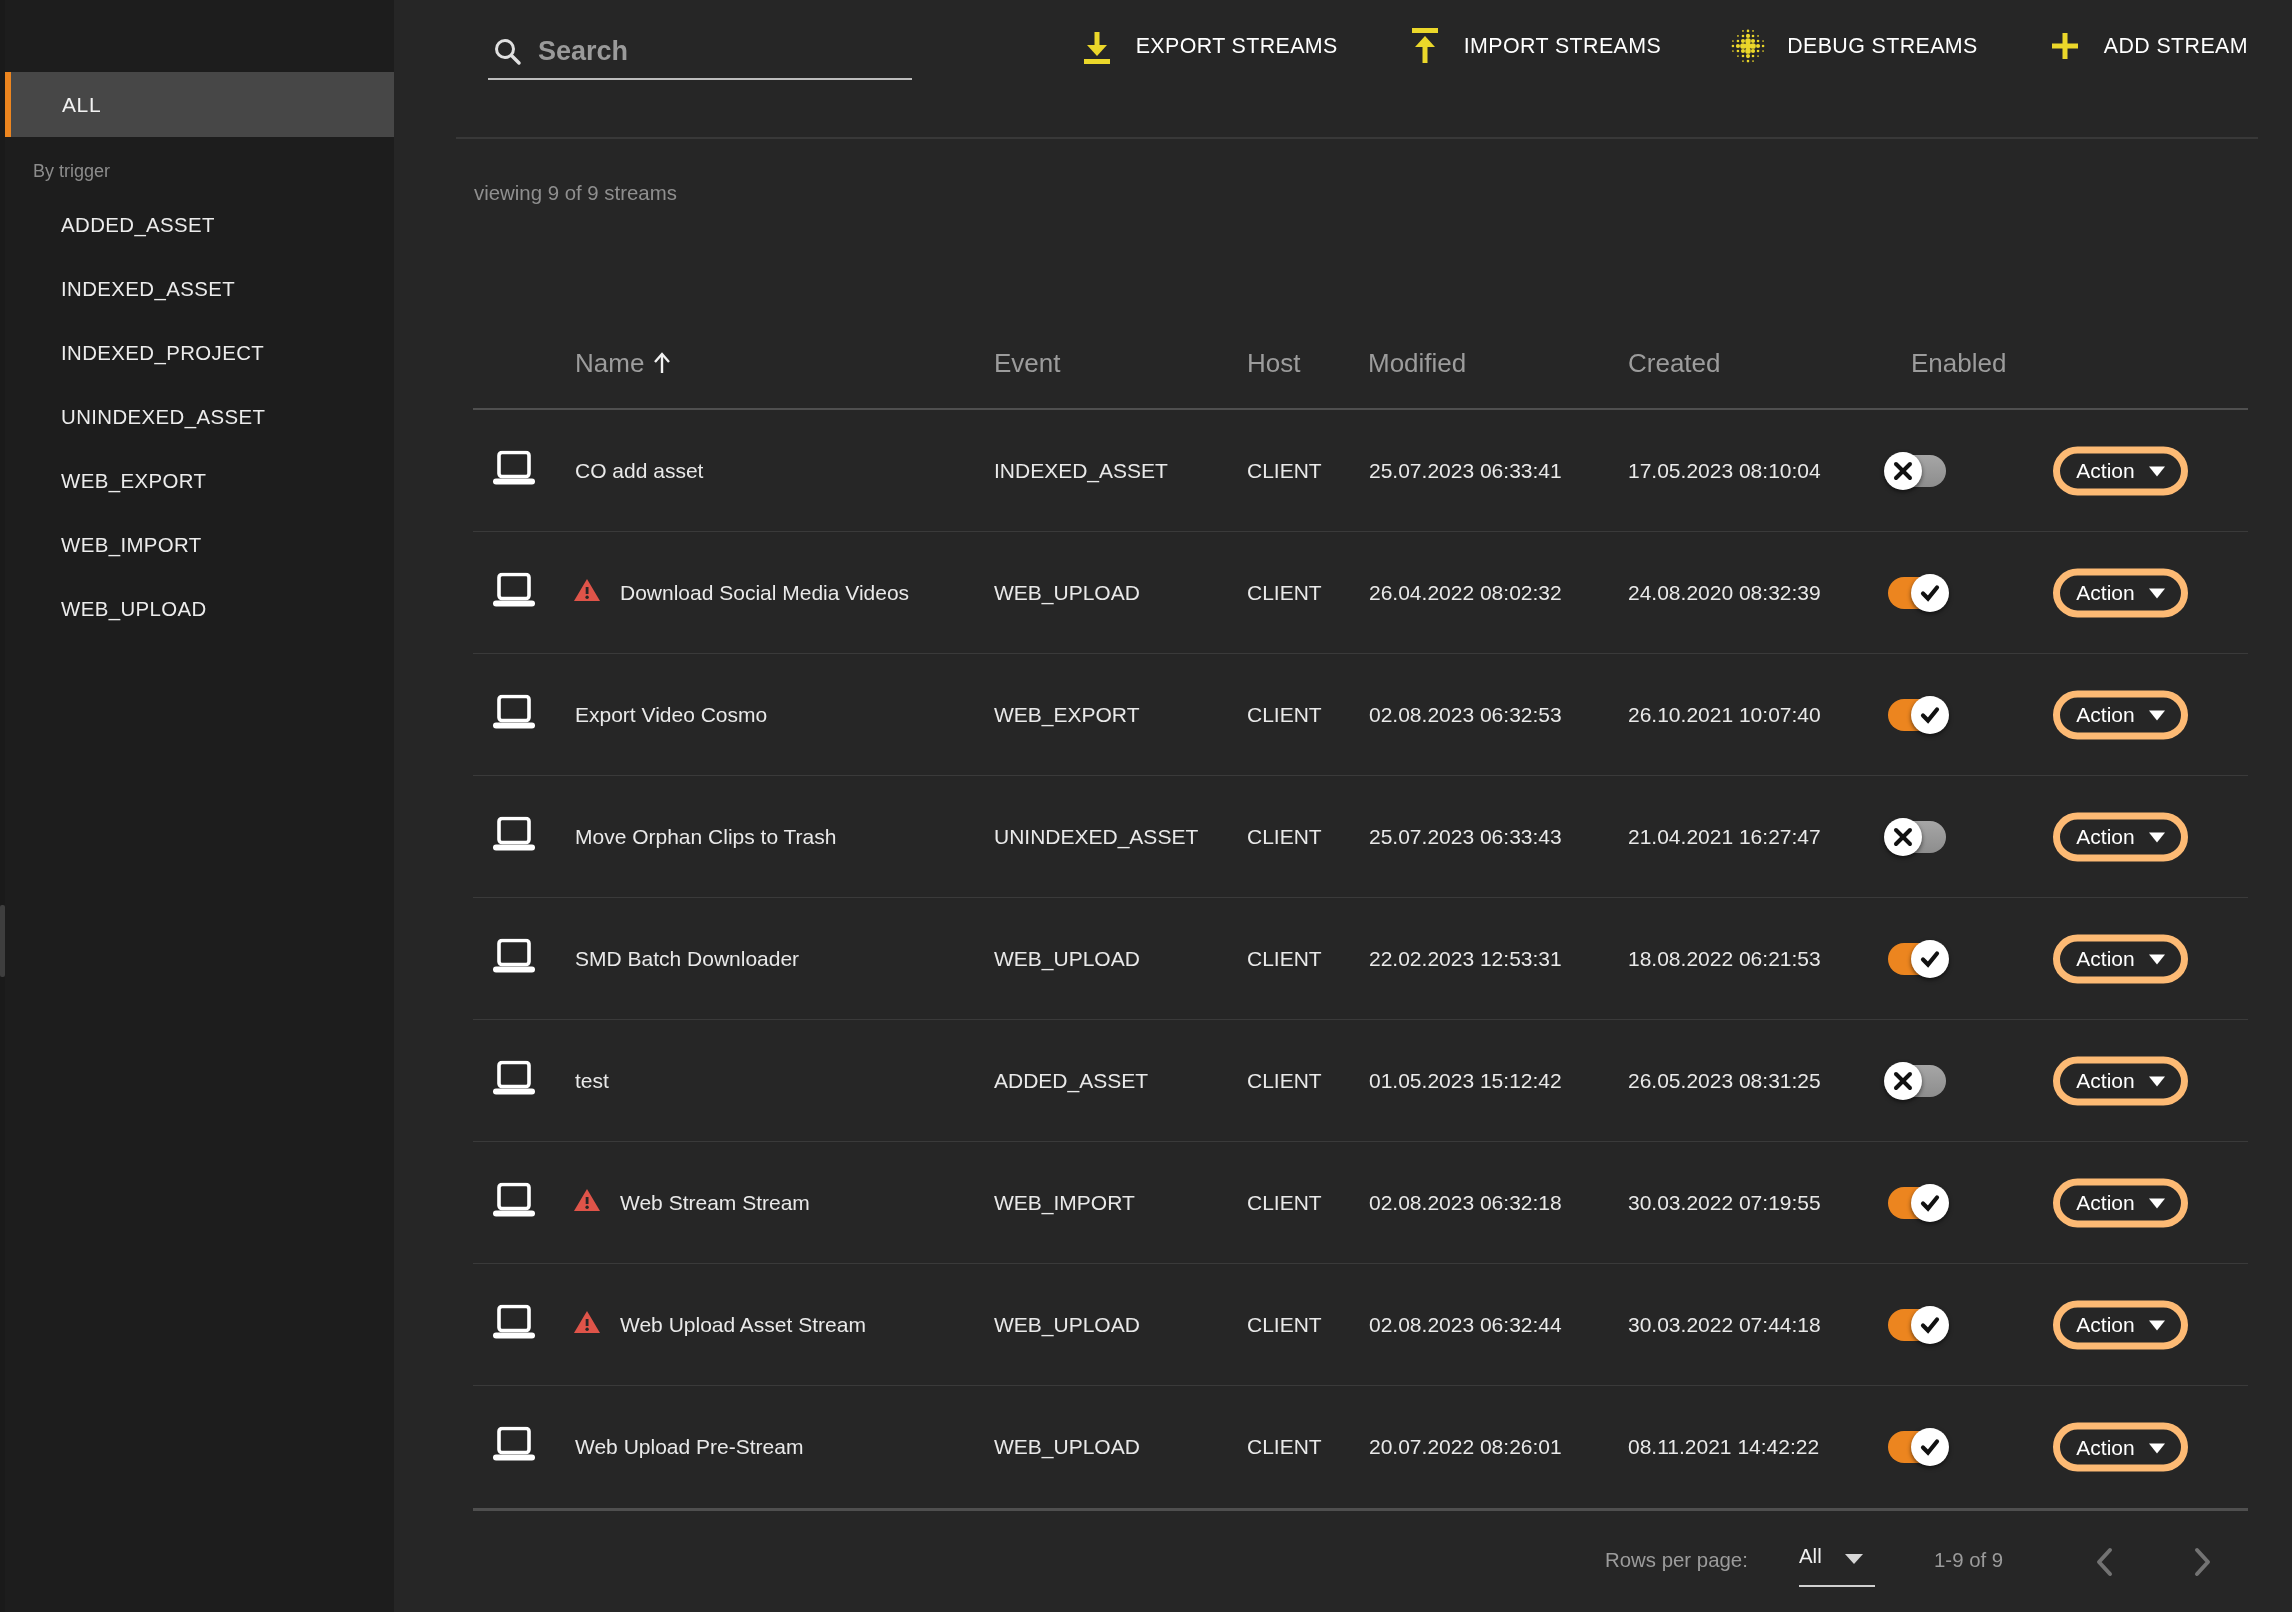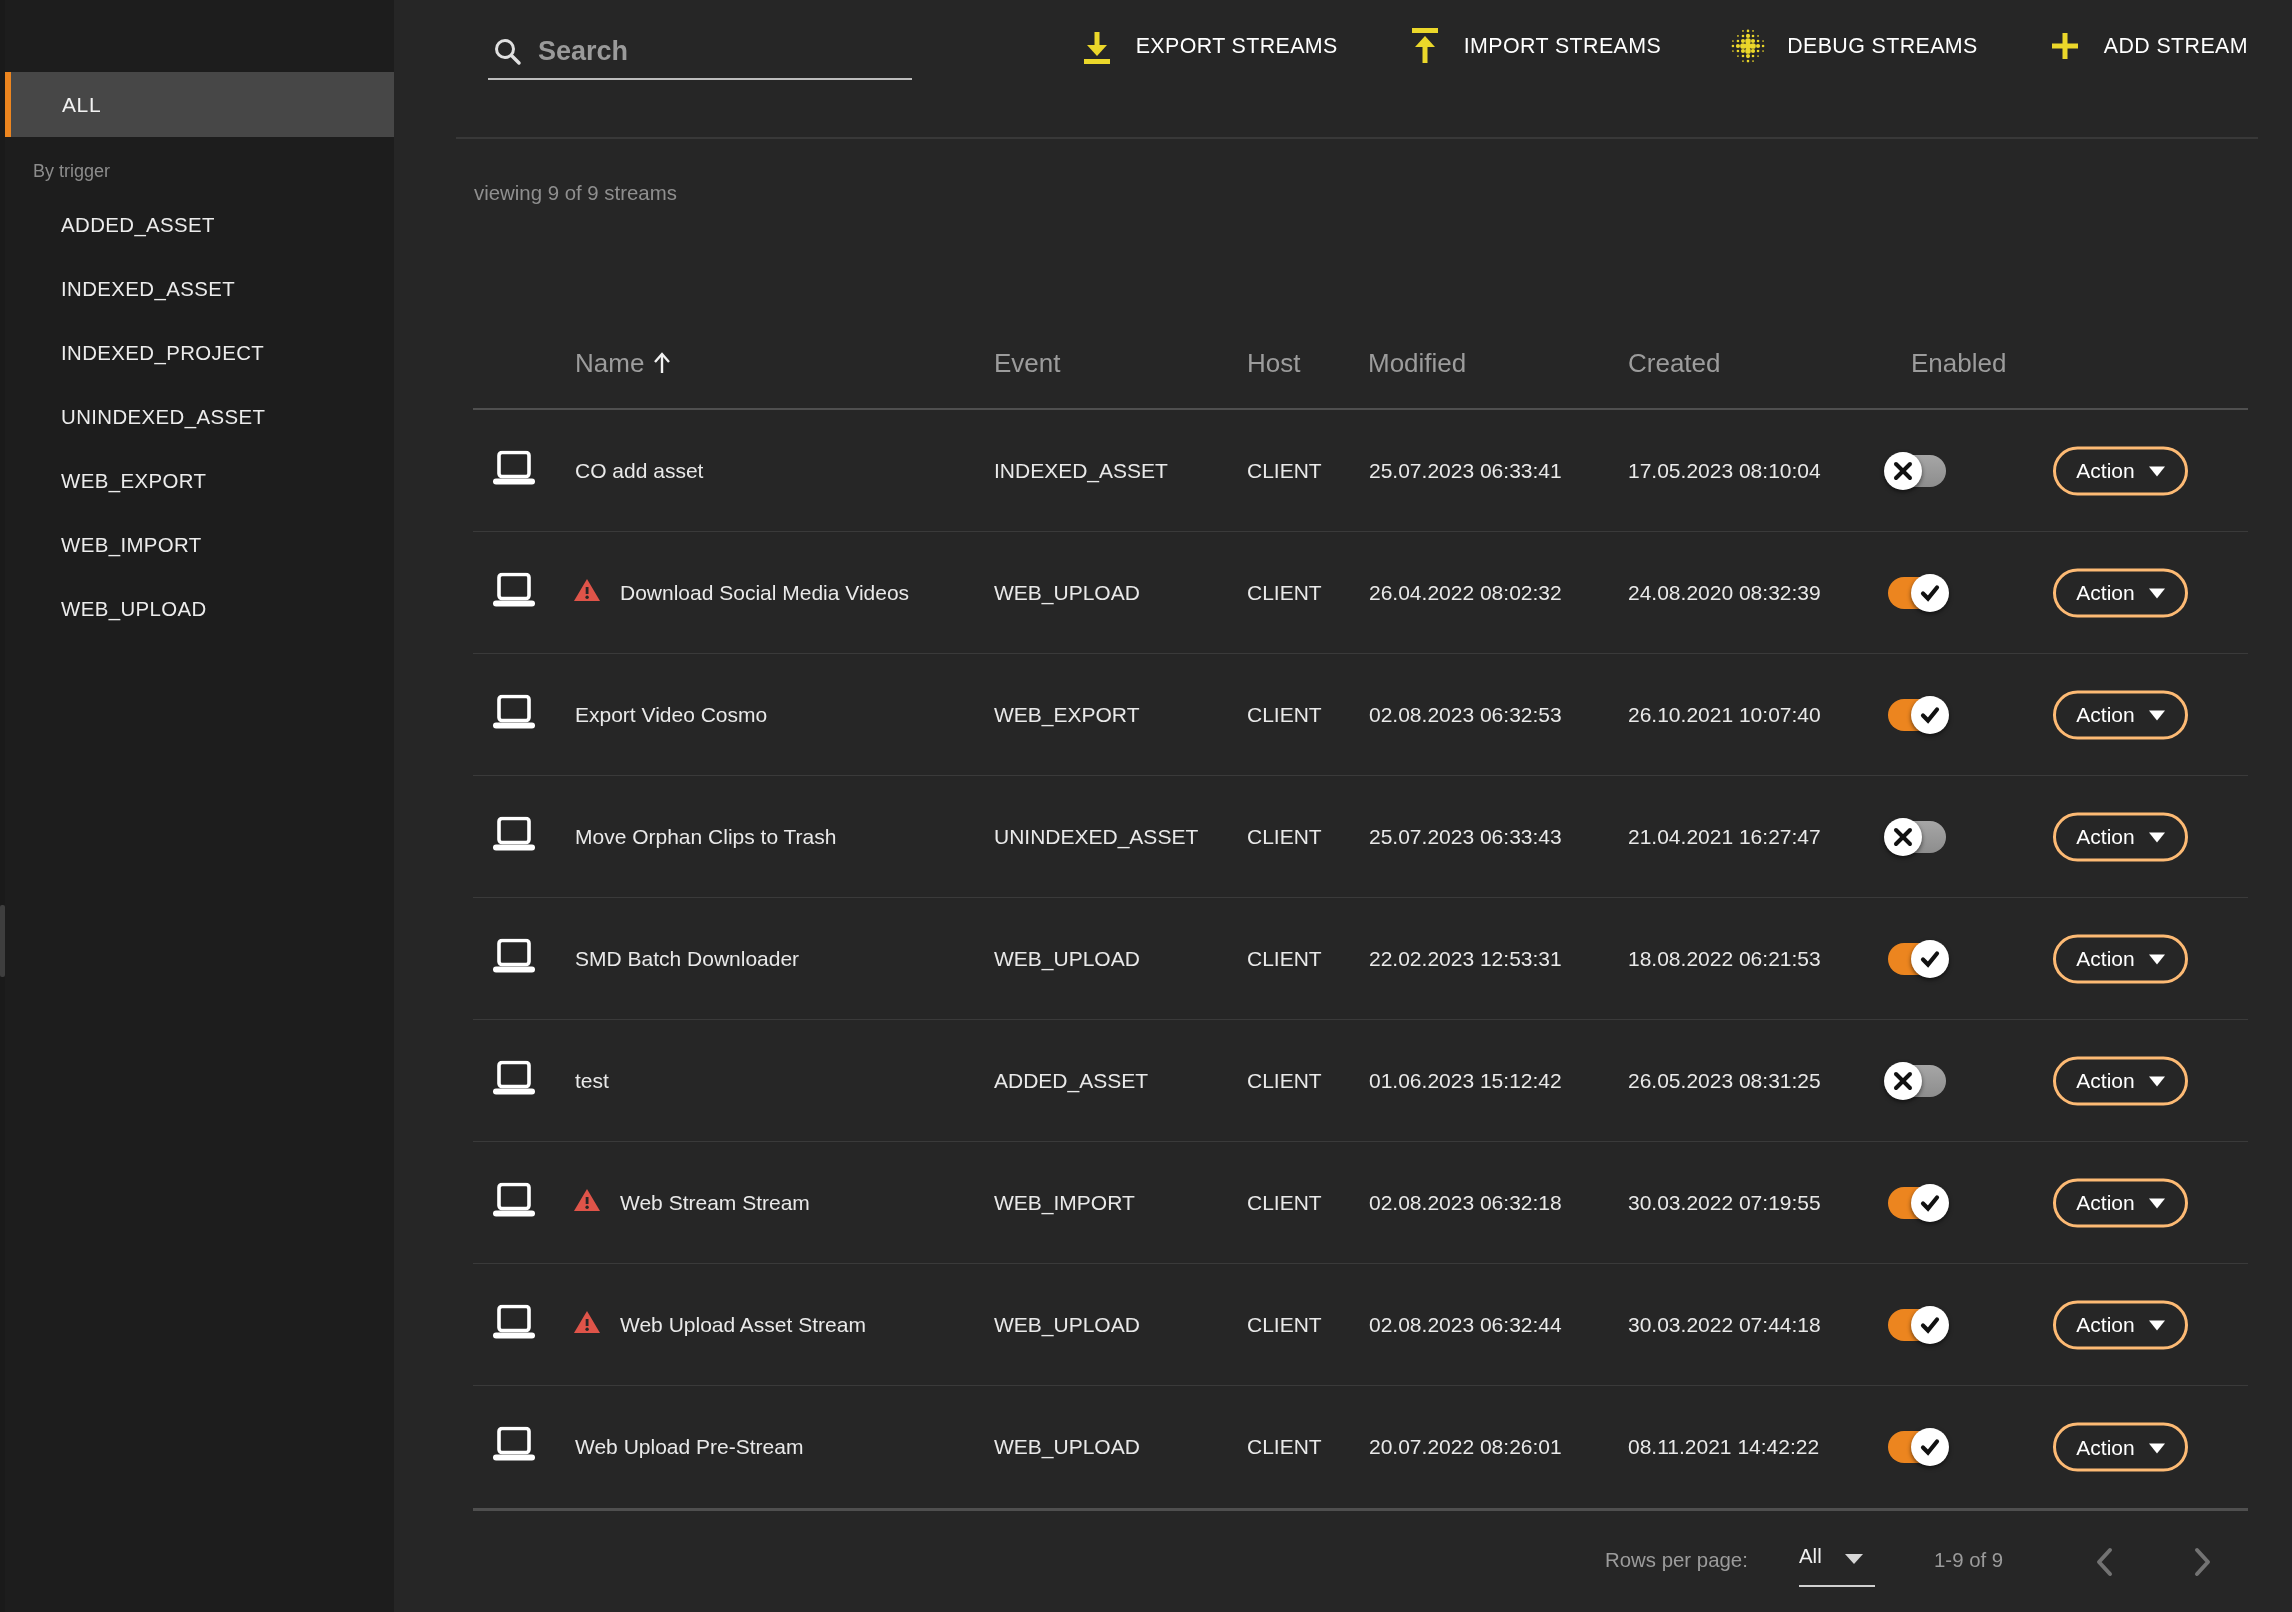--- a/index.html
+++ b/index.html
@@ -83,21 +83,21 @@
   .toggle .knob {
     position:absolute; top:-3px; width:38px; height:38px; border-radius:50%;
     background:#ffffff; box-shadow:0 2px 4px rgba(0,0,0,.55);
     display:flex; align-items:center; justify-content:center;
   }
   .toggle.on  .knob { left:23px; }
   .toggle.off .knob { left:-4px; }
 
   
   .action-btn {
-    width:135px; height:49px; border:3px solid #fdba74; border-radius:25px;
+    width:135px; height:49px; border:7px solid #fdba74; border-radius:25px;
     background:transparent; color:#ffffff; font-family:inherit; font-size:21px;
     display:flex; align-items:center; justify-content:center; gap:14px; cursor:pointer;
   }
   .action-caret { width:0; height:0; border-left:8px solid transparent; border-right:8px solid transparent; border-top:10px solid #ffffff; margin-top:2px; }
 
   
   .pagination { position:absolute; left:0; top:1532px; width:100%; height:60px; font-size:20.4px; }
   .pg-label { position:absolute; left:1605px; top:17px; color:#9b9b9b; }
   .pg-select { position:absolute; left:1799px; top:13px; width:76px; cursor:pointer; }
   .pg-select .pg-val { display:flex; align-items:center; gap:23px; color:#f0f0f0; }
@@ -403,21 +403,21 @@
       </div>
     </div>
     <div class="row">
       <div class="rc c-icon"><svg width="46" height="36" viewBox="0 0 46 36">
           <rect x="8" y="2" width="30" height="24" rx="3" fill="none" stroke="#ffffff" stroke-width="3.6"></rect>
           <rect x="2" y="28" width="42" height="6" rx="3" fill="#ffffff"></rect>
         </svg></div>
       <div class="rc c-name">test</div>
       <div class="rc c-event">ADDED_ASSET</div>
       <div class="rc c-host">CLIENT</div>
-      <div class="rc c-modified">01.06.2023 15:12:42</div>
+      <div class="rc c-modified">01.05.2023 15:12:42</div>
       <div class="rc c-created">26.05.2023 08:31:25</div>
       <div class="rc c-toggle">
         <div class="toggle off">
           <div class="track"></div>
           <div class="knob">
             <svg width="22" height="22" viewBox="0 0 22 22">
               <line x1="4" y1="4" x2="18" y2="18" stroke="#111111" stroke-width="4" stroke-linecap="round"></line>
               <line x1="18" y1="4" x2="4" y2="18" stroke="#111111" stroke-width="4" stroke-linecap="round"></line>
             </svg>
           </div>

